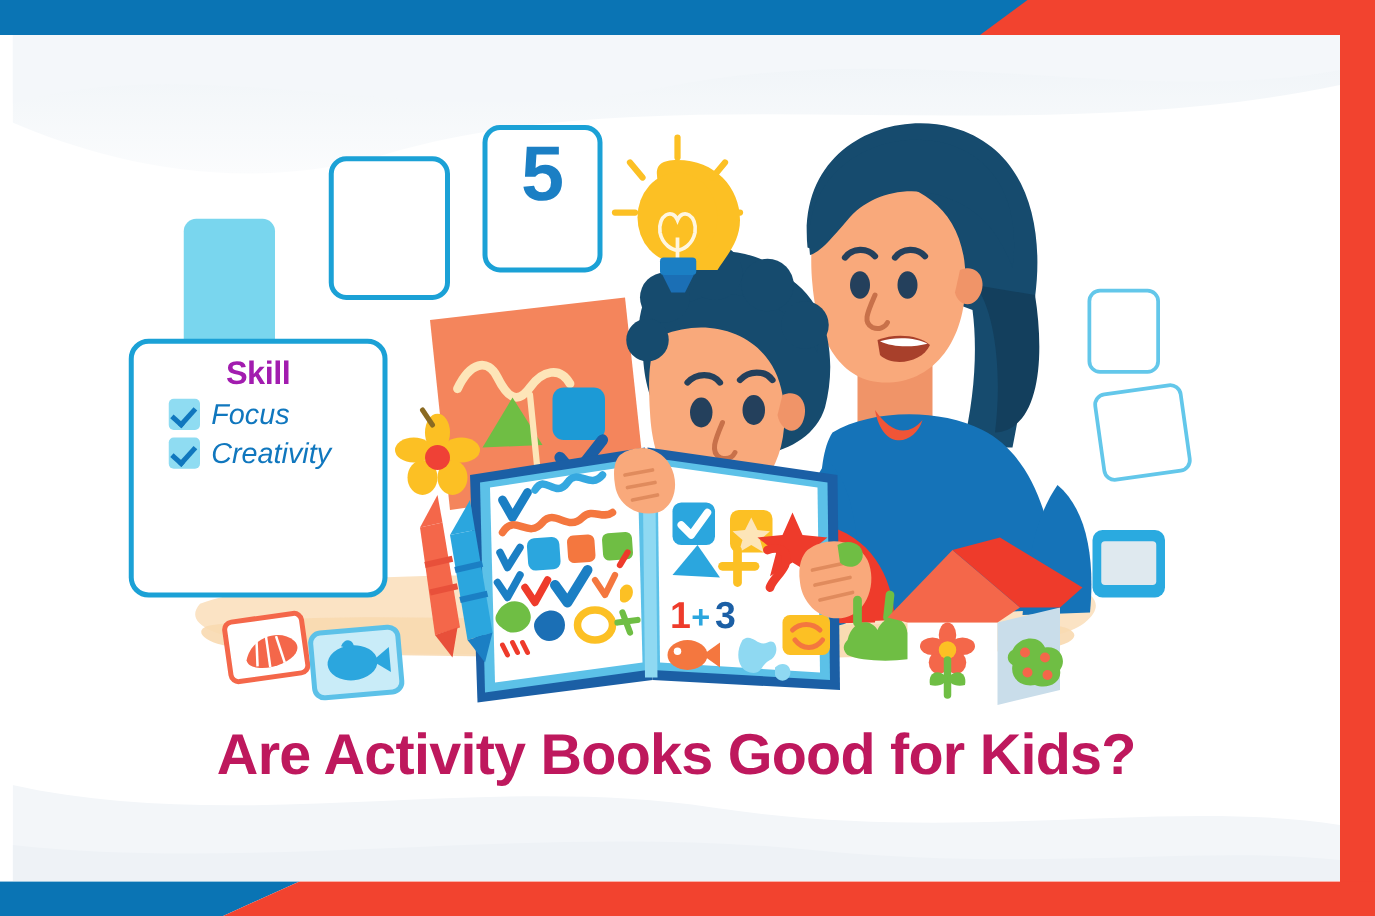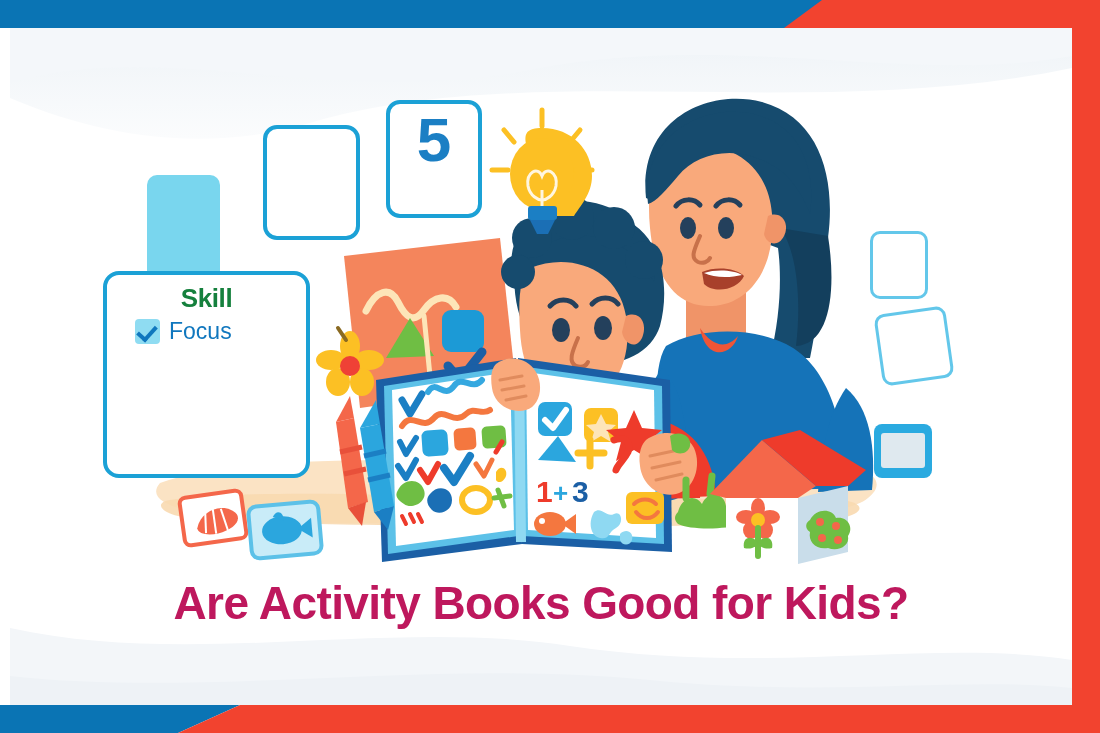--- a/index.html
+++ b/index.html
@@ -49,24 +49,24 @@
   .flash-num{left:376px;top:72px;width:96px;height:118px;}
 
   .skill-card{
     position:absolute;left:93px;top:243px;width:207px;height:207px;
     background:#ffffff;border:4px solid #1ba1d6;border-radius:16px;
     box-sizing:border-box;padding:10px 8px 0 8px;
     text-align:center;
     z-index:30;
   }
   .skill-title{
-    color:#15803d;font-weight:bold;font-size:26px;line-height:26px;
+    color:#a21caf;font-weight:bold;font-size:26px;line-height:26px;
     letter-spacing:-0.4px;
   }
-  .skill-list{margin-top:8px;text-align:center;padding-left:20px;}
+  .skill-list{margin-top:8px;text-align:center;padding-left:20px;font-style:italic;}
   .skill-row{display:flex;align-items:center;margin-bottom:6px;}
   .chk{
     width:25px;height:25px;background:#8fdcf2;border-radius:4px;
     position:relative;flex:0 0 auto;margin-right:9px;
   }
   .chk:after{
     content:"";position:absolute;left:6px;top:3px;
     width:8px;height:15px;border:solid #1077be;border-width:0 4px 4px 0;
     transform:rotate(42deg);
   }
@@ -458,20 +458,24 @@
 
     <div class="skill-card">
       <div class="skill-title">
         <span>Skill</span><br>
       </div>
       <div class="skill-list">
         <div class="skill-row">
           <span class="chk"></span>
           <span class="skill-item">Focus</span>
         </div>
+        <div class="skill-row">
+          <span class="chk"></span>
+          <span class="skill-item">Creativity</span>
+        </div>
       </div>
     </div>
 
     <div class="title">Are Activity Books Good for Kids?</div>
 
   </div>
 
   <div class="edge-right"></div>
 
   <div class="bar bar-bottom">

